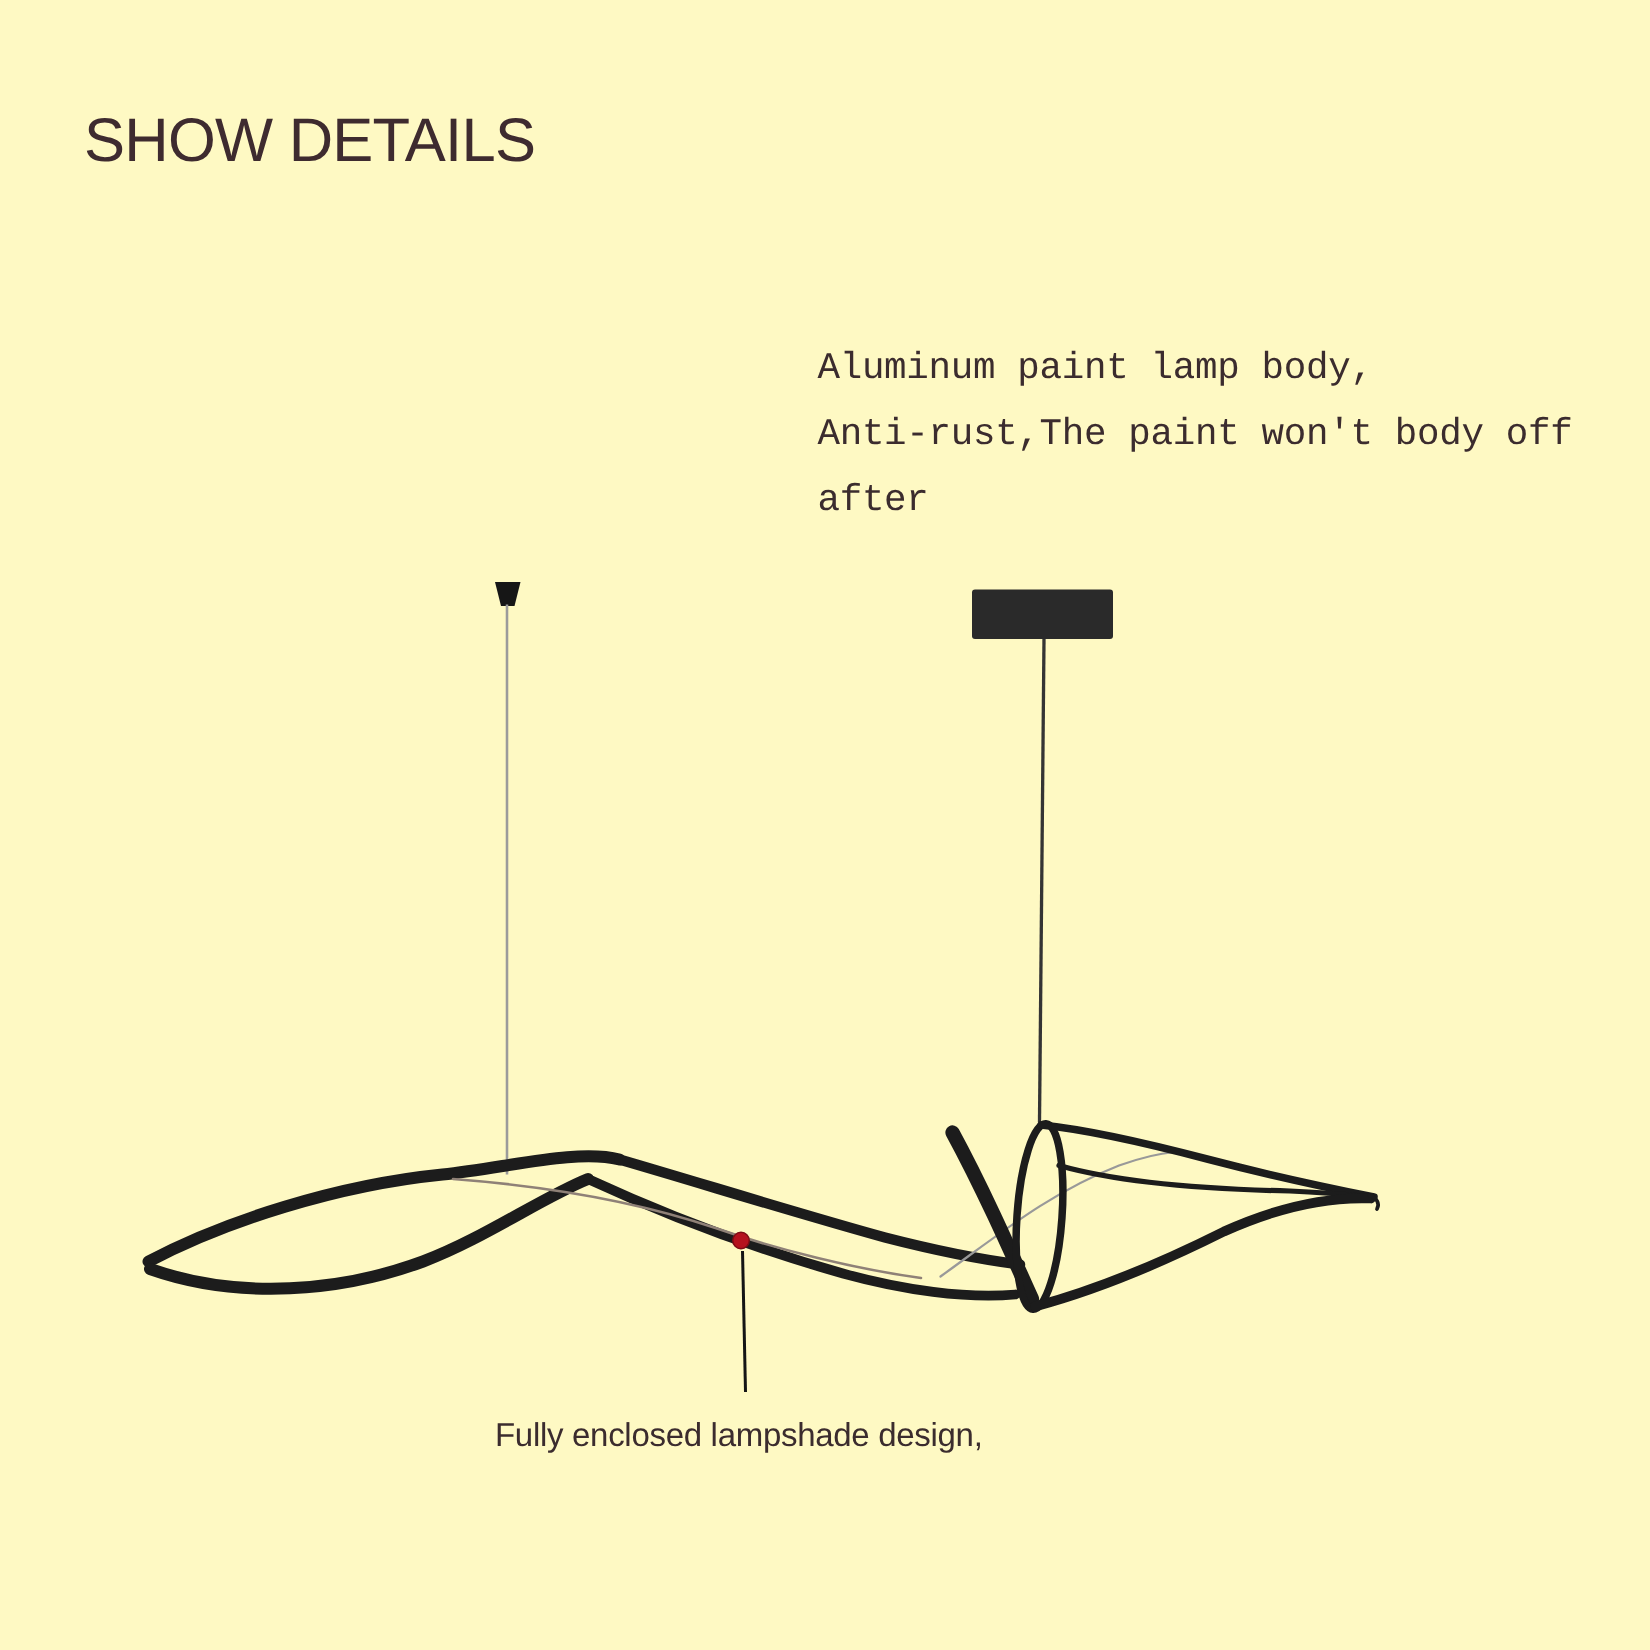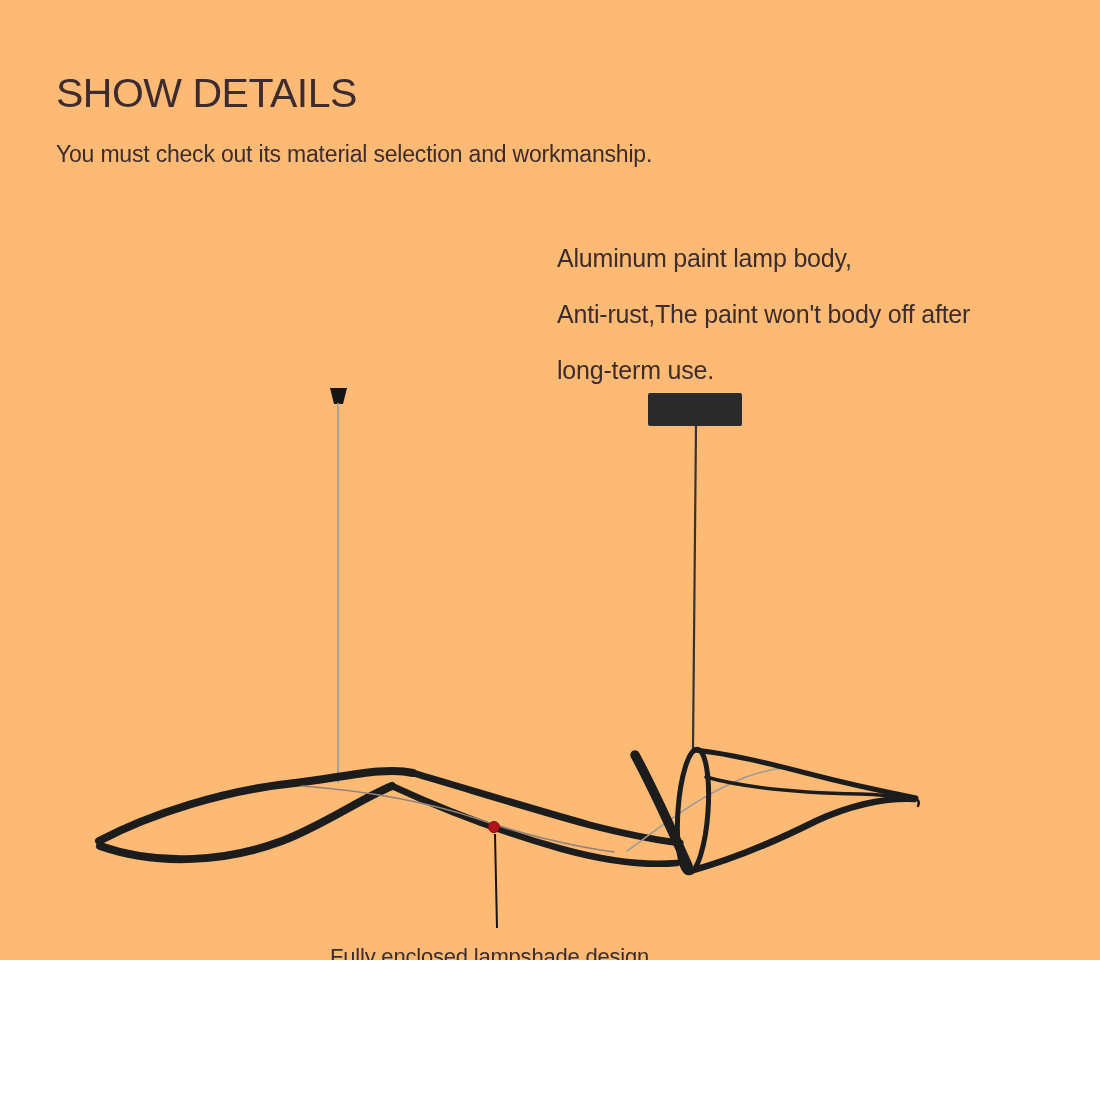--- a/index.html
+++ b/index.html
@@ -4,22 +4,22 @@
 <style>
   html, body {
     margin: 0;
     padding: 0;
     background: #ffffff;
     font-family: "Liberation Sans", sans-serif;
   }
   #stage {
     position: relative;
     width: 1100px;
-    height: 960px;
-    background: #fdba74;
+    height: 1100px;
+    background: #fef9c3;
     overflow: hidden;
   }
   .abs { position: absolute; }
   #page-title {
     left: 56px;
     top: 70px;
     font-size: 41px;
     font-weight: 500;
     letter-spacing: -0.5px;
     color: #3e2b2f;
@@ -34,21 +34,21 @@
     letter-spacing: -0.2px;
   }
   #material-callout {
     left: 545px;
     top: 224px;
     font-size: 25px;
     line-height: 44px;
     color: #3b2c2e;
     letter-spacing: -0.2px;
   }
-  #material-callout p { margin: 12px; }
+  #material-callout p { margin: 0; font-family: Liberation Mono, monospace; }
   #lampshade-callout {
     left: 330px;
     top: 944px;
     font-size: 22px;
     color: #3b2c2e;
     margin: 0;
     letter-spacing: -0.2px;
   }
   #lamp-figure {
     left: 0;
@@ -57,26 +57,24 @@
     height: 1100px;
   }
 </style>
 </head>
 <body>
 
 <div id="stage">
 
   <h1 id="page-title" class="abs">SHOW DETAILS</h1>
 
-  <p id="page-subtitle" class="abs">You must check out its material selection and workmanship.</p>
 
   <div id="material-callout" class="abs">
     <p>Aluminum paint lamp body,</p>
     <p>Anti-rust,The paint won't body off after</p>
-    <p>long-term use.</p>
   </div>
 
   <svg id="lamp-figure" class="abs" viewBox="0 0 1100 1100">
     <defs>
       <linearGradient id="fadeL" x1="0" y1="0" x2="1" y2="0">
         <stop offset="0" stop-color="#aaaaaa" stop-opacity="0"></stop>
         <stop offset="1" stop-color="#6f6f6f" stop-opacity="0.95"></stop>
       </linearGradient>
     </defs>
 

